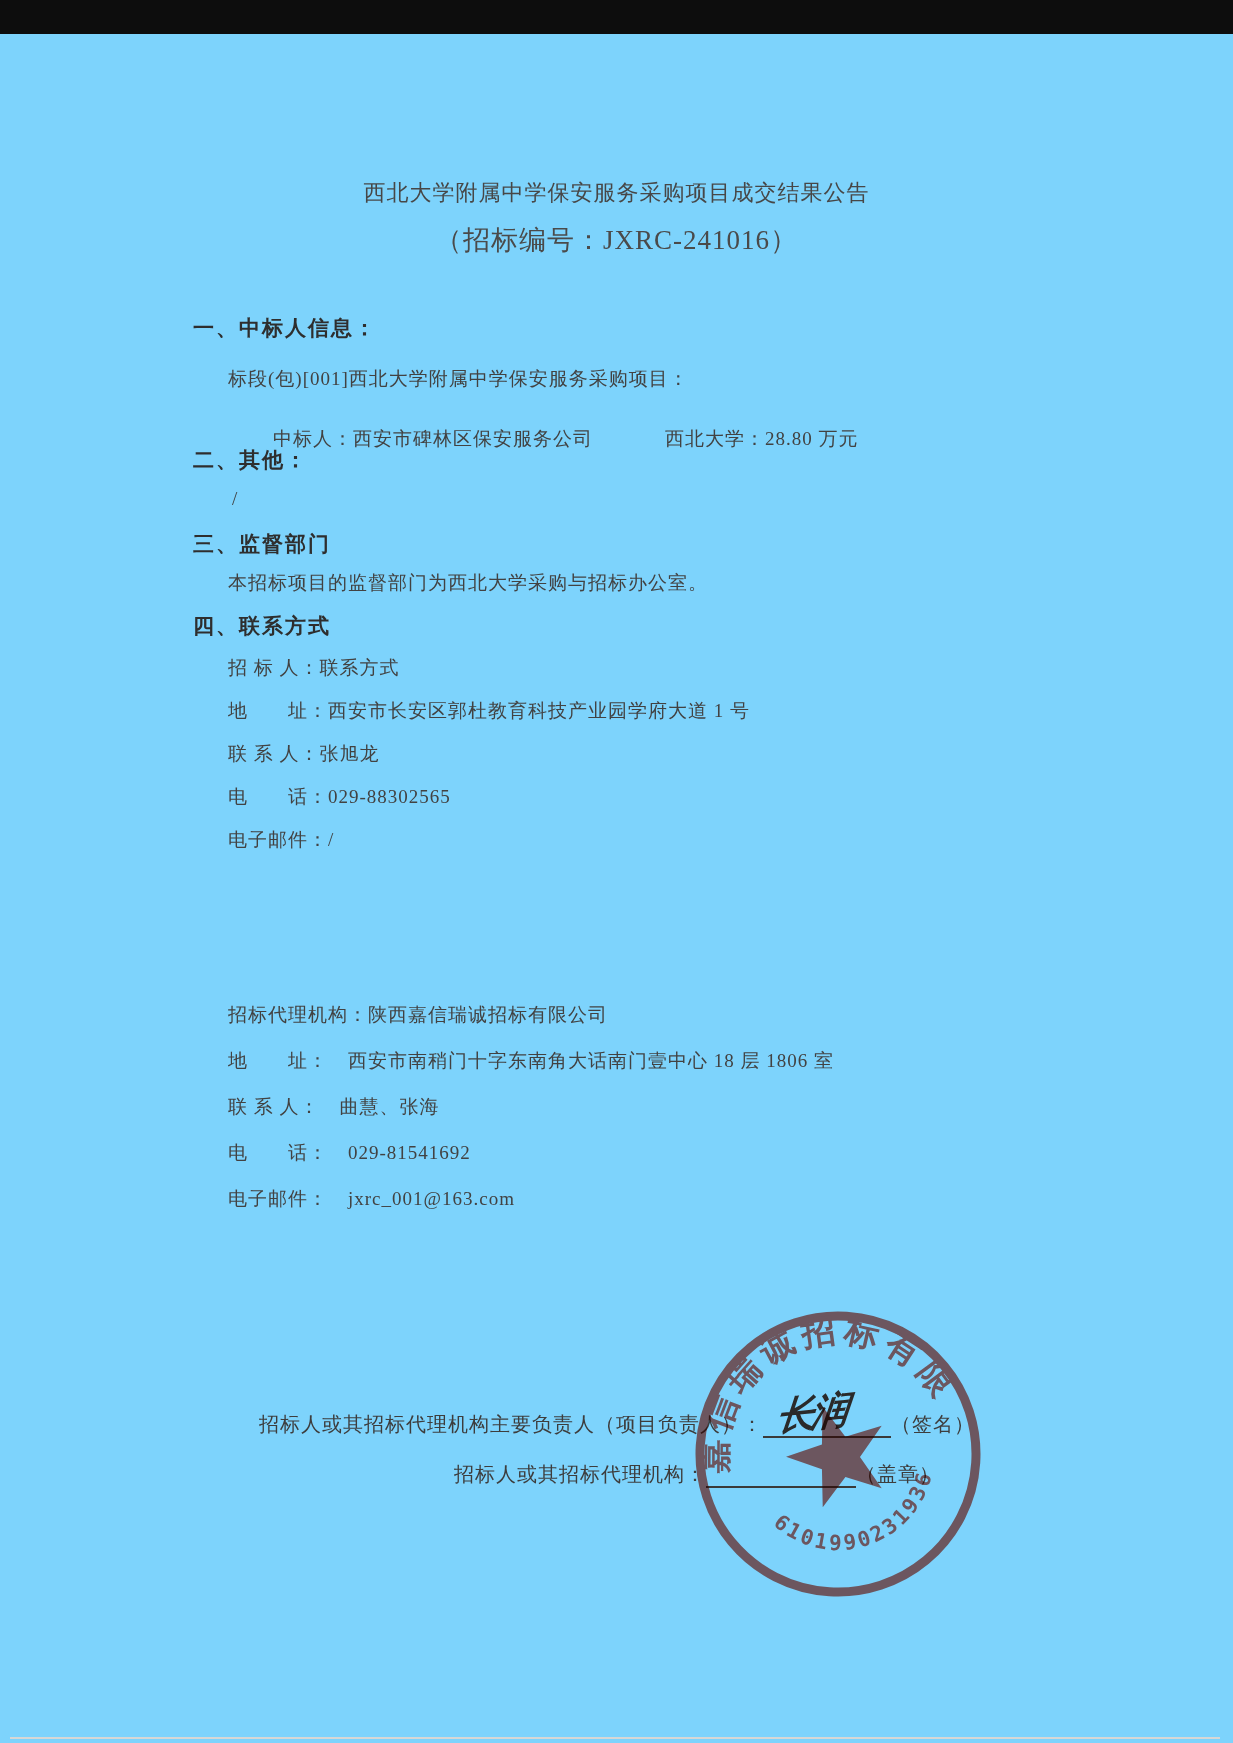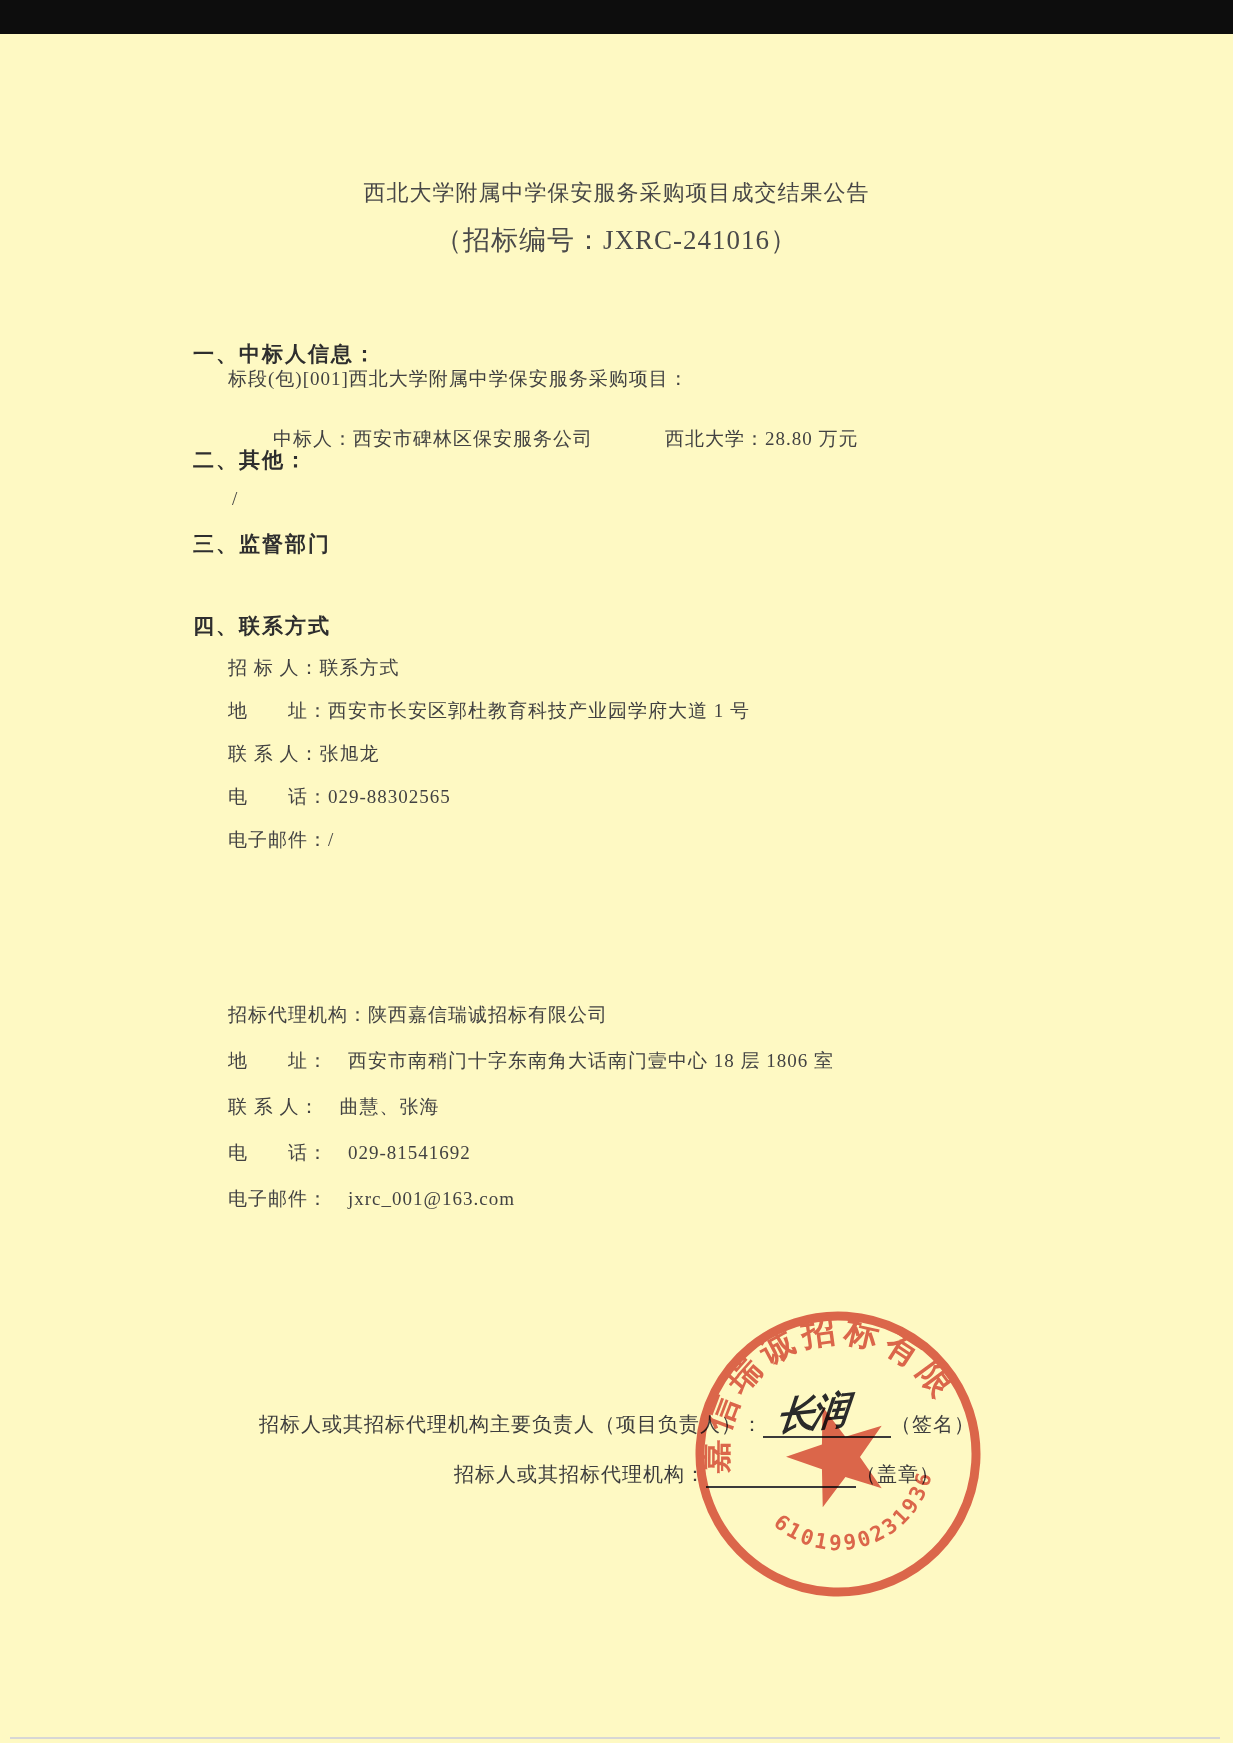--- a/index.html
+++ b/index.html
@@ -1,20 +1,20 @@
 <!DOCTYPE html>
 <html><head>
 <meta charset="utf-8">
 <style>
   html,body{margin:0;padding:0;background:#e8e8e8;}
   .page{
     position:relative;
     width:1233px;height:1743px;
     margin:0 auto;
-    background:#fef9c3;
+    background:#7dd3fc;
     overflow:hidden;
     font-family:"Liberation Serif","DejaVu Serif",serif;
     color:#3a3a3a;
   }
   .top-bar{
     position:absolute;left:0;top:0;width:100%;height:34px;
     background:#0d0d0d;
   }
   .bottom-edge{
     position:absolute;left:10px;bottom:4px;width:1210px;height:2px;
@@ -70,30 +70,31 @@
 <body>
 
 <div class="page">
 
   <div class="top-bar"></div>
 
   <div class="doc-title">西北大学附属中学保安服务采购项目成交结果公告</div>
 
   <div class="doc-subtitle">（招标编号：JXRC-241016）</div>
 
-  <div class="sec-heading" style="top:340px;">一、中标人信息：</div>
+  <div class="sec-heading" style="top:314px;">一、中标人信息：</div>
   <div class="body-line" style="top:366px;">标段(包)[001]西北大学附属中学保安服务采购项目：</div>
   <div class="body-line winner-line" style="top:404px;">
     <span>中标人：</span><span>西安市碑林区保安服务公司</span><span class="winner-gap"></span><span>西北大学：</span><span>28.80 万元</span>
   </div>
 
   <div class="sec-heading" style="top:446px;">二、其他：</div>
   <div class="body-line" style="top:488px;left:232px;">/</div>
 
   <div class="sec-heading" style="top:530px;">三、监督部门</div>
+  <div class="body-line" style="top:570px;">本招标项目的监督部门为西北大学采购与招标办公室。</div>
 
   <div class="sec-heading" style="top:612px;">四、联系方式</div>
 
   <div class="body-line" style="top:655px;">招 标 人：联系方式</div>
   <div class="body-line" style="top:698px;">地　　址：西安市长安区郭杜教育科技产业园学府大道 1 号</div>
   <div class="body-line" style="top:741px;">联 系 人：张旭龙</div>
   <div class="body-line" style="top:784px;">电　　话：029-88302565</div>
   <div class="body-line" style="top:827px;">电子邮件：/</div>
 
   <div class="body-line" style="top:1002px;">招标代理机构：陕西嘉信瑞诚招标有限公司</div>

